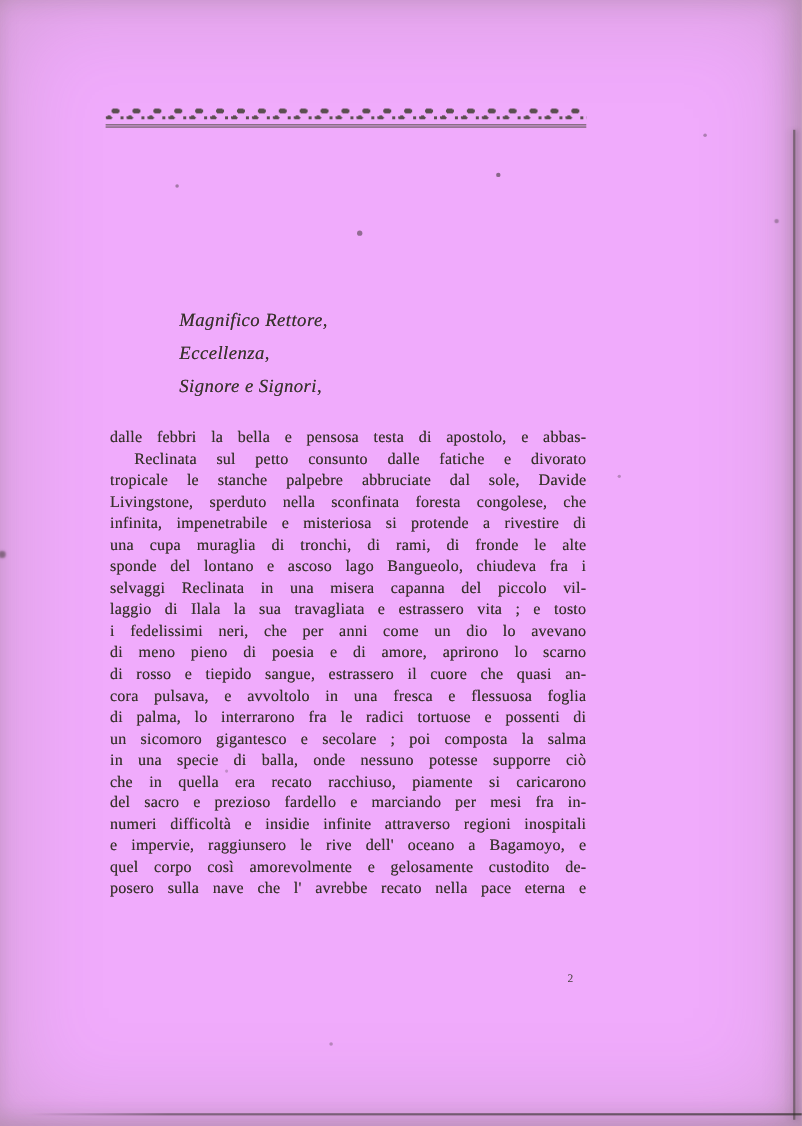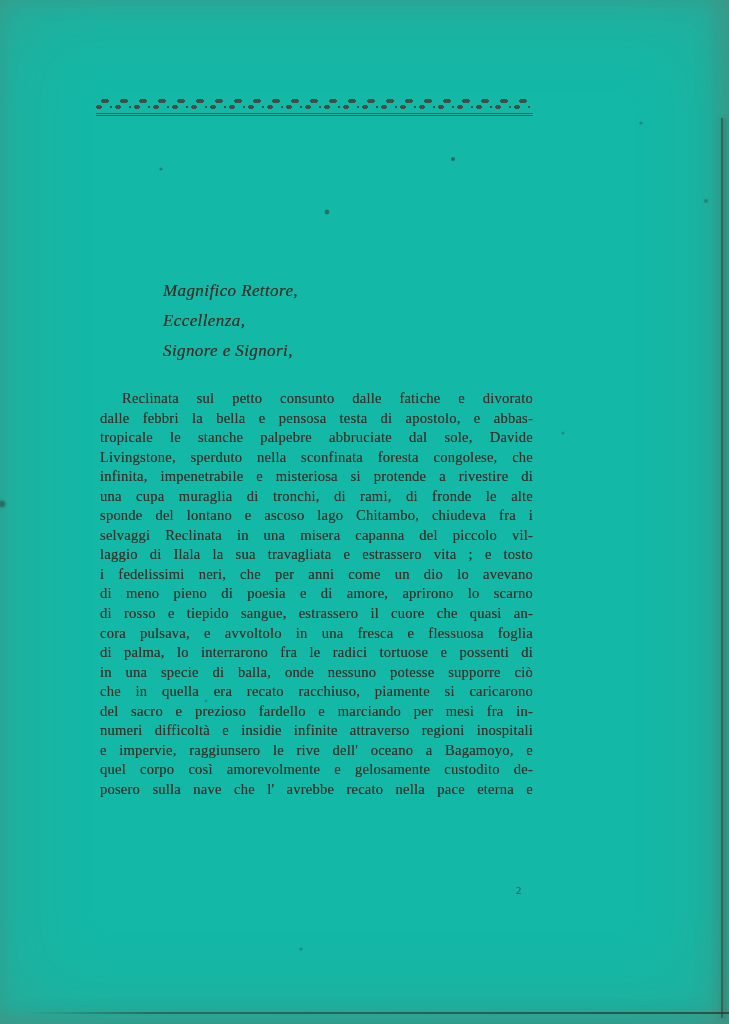--- a/index.html
+++ b/index.html
@@ -1,19 +1,19 @@
 <!DOCTYPE html>
 <html><head>
 <meta charset="utf-8">
 <style>
   html,body{margin:0;padding:0;background:#dedcd6;}
   .page{
     position:relative;
     width:729px;height:1024px;
-    background:#14b8a6;
+    background:#f0abfc;
     overflow:hidden;
     font-family:"Liberation Serif","DejaVu Serif",serif;
     color:#37322b;
     box-shadow:inset 0 0 90px rgba(125,118,102,.28), inset -14px 0 22px rgba(110,104,92,.22), inset 0 -10px 18px rgba(110,104,92,.18);
   }
   
   .frieze{
     position:absolute;left:96px;top:96px;width:437px;height:17px;
     border-bottom:3px double #4b463d;
     background-image:
@@ -71,34 +71,35 @@
 
   <div class="frieze"></div>
 
   <div class="salutation">
       <div class="sal-line">Magnifico Rettore,</div>
       <div class="sal-line">Eccellenza,</div>
       <div class="sal-line">Signore e Signori,</div>
     </div>
 
   <div class="bodytext">
+      <div class="body-line">dalle febbri la bella e pensosa testa di apostolo, e abbas-</div>
       <div class="body-line first">Reclinata sul petto consunto dalle fatiche e divorato</div>
-      <div class="body-line">dalle febbri la bella e pensosa testa di apostolo, e abbas-</div>
       <div class="body-line">tropicale le stanche palpebre abbruciate dal sole, Davide</div>
       <div class="body-line">Livingstone, sperduto nella sconfinata foresta congolese, che</div>
       <div class="body-line">infinita, impenetrabile e misteriosa si protende a rivestire di</div>
       <div class="body-line">una cupa muraglia di tronchi, di rami, di fronde le alte</div>
-      <div class="body-line">sponde del lontano e ascoso lago Chitambo, chiudeva fra i</div>
+      <div class="body-line">sponde del lontano e ascoso lago Bangueolo, chiudeva fra i</div>
       <div class="body-line">selvaggi Reclinata in una misera capanna del piccolo vil-</div>
       <div class="body-line">laggio di Ilala la sua travagliata e estrassero vita ; e tosto</div>
       <div class="body-line">i fedelissimi neri, che per anni come un dio lo avevano</div>
       <div class="body-line">di meno pieno di poesia e di amore, aprirono lo scarno</div>
       <div class="body-line">di rosso e tiepido sangue, estrassero il cuore che quasi an-</div>
       <div class="body-line">cora pulsava, e avvoltolo in una fresca e flessuosa foglia</div>
       <div class="body-line">di palma, lo interrarono fra le radici tortuose e possenti di</div>
+      <div class="body-line">un sicomoro gigantesco e secolare ; poi composta la salma</div>
       <div class="body-line">in una specie di balla, onde nessuno potesse supporre ciò</div>
       <div class="body-line">che in quella era recato racchiuso, piamente si caricarono</div>
       <div class="body-line">del sacro e prezioso fardello e marciando per mesi fra in-</div>
       <div class="body-line">numeri difficoltà e insidie infinite attraverso regioni inospitali</div>
       <div class="body-line">e impervie, raggiunsero le rive dell' oceano a Bagamoyo, e</div>
       <div class="body-line">quel corpo così amorevolmente e gelosamente custodito de-</div>
       <div class="body-line">posero sulla nave che l' avrebbe recato nella pace eterna e</div>
     </div>
 
   <div class="pagenum">2</div>

